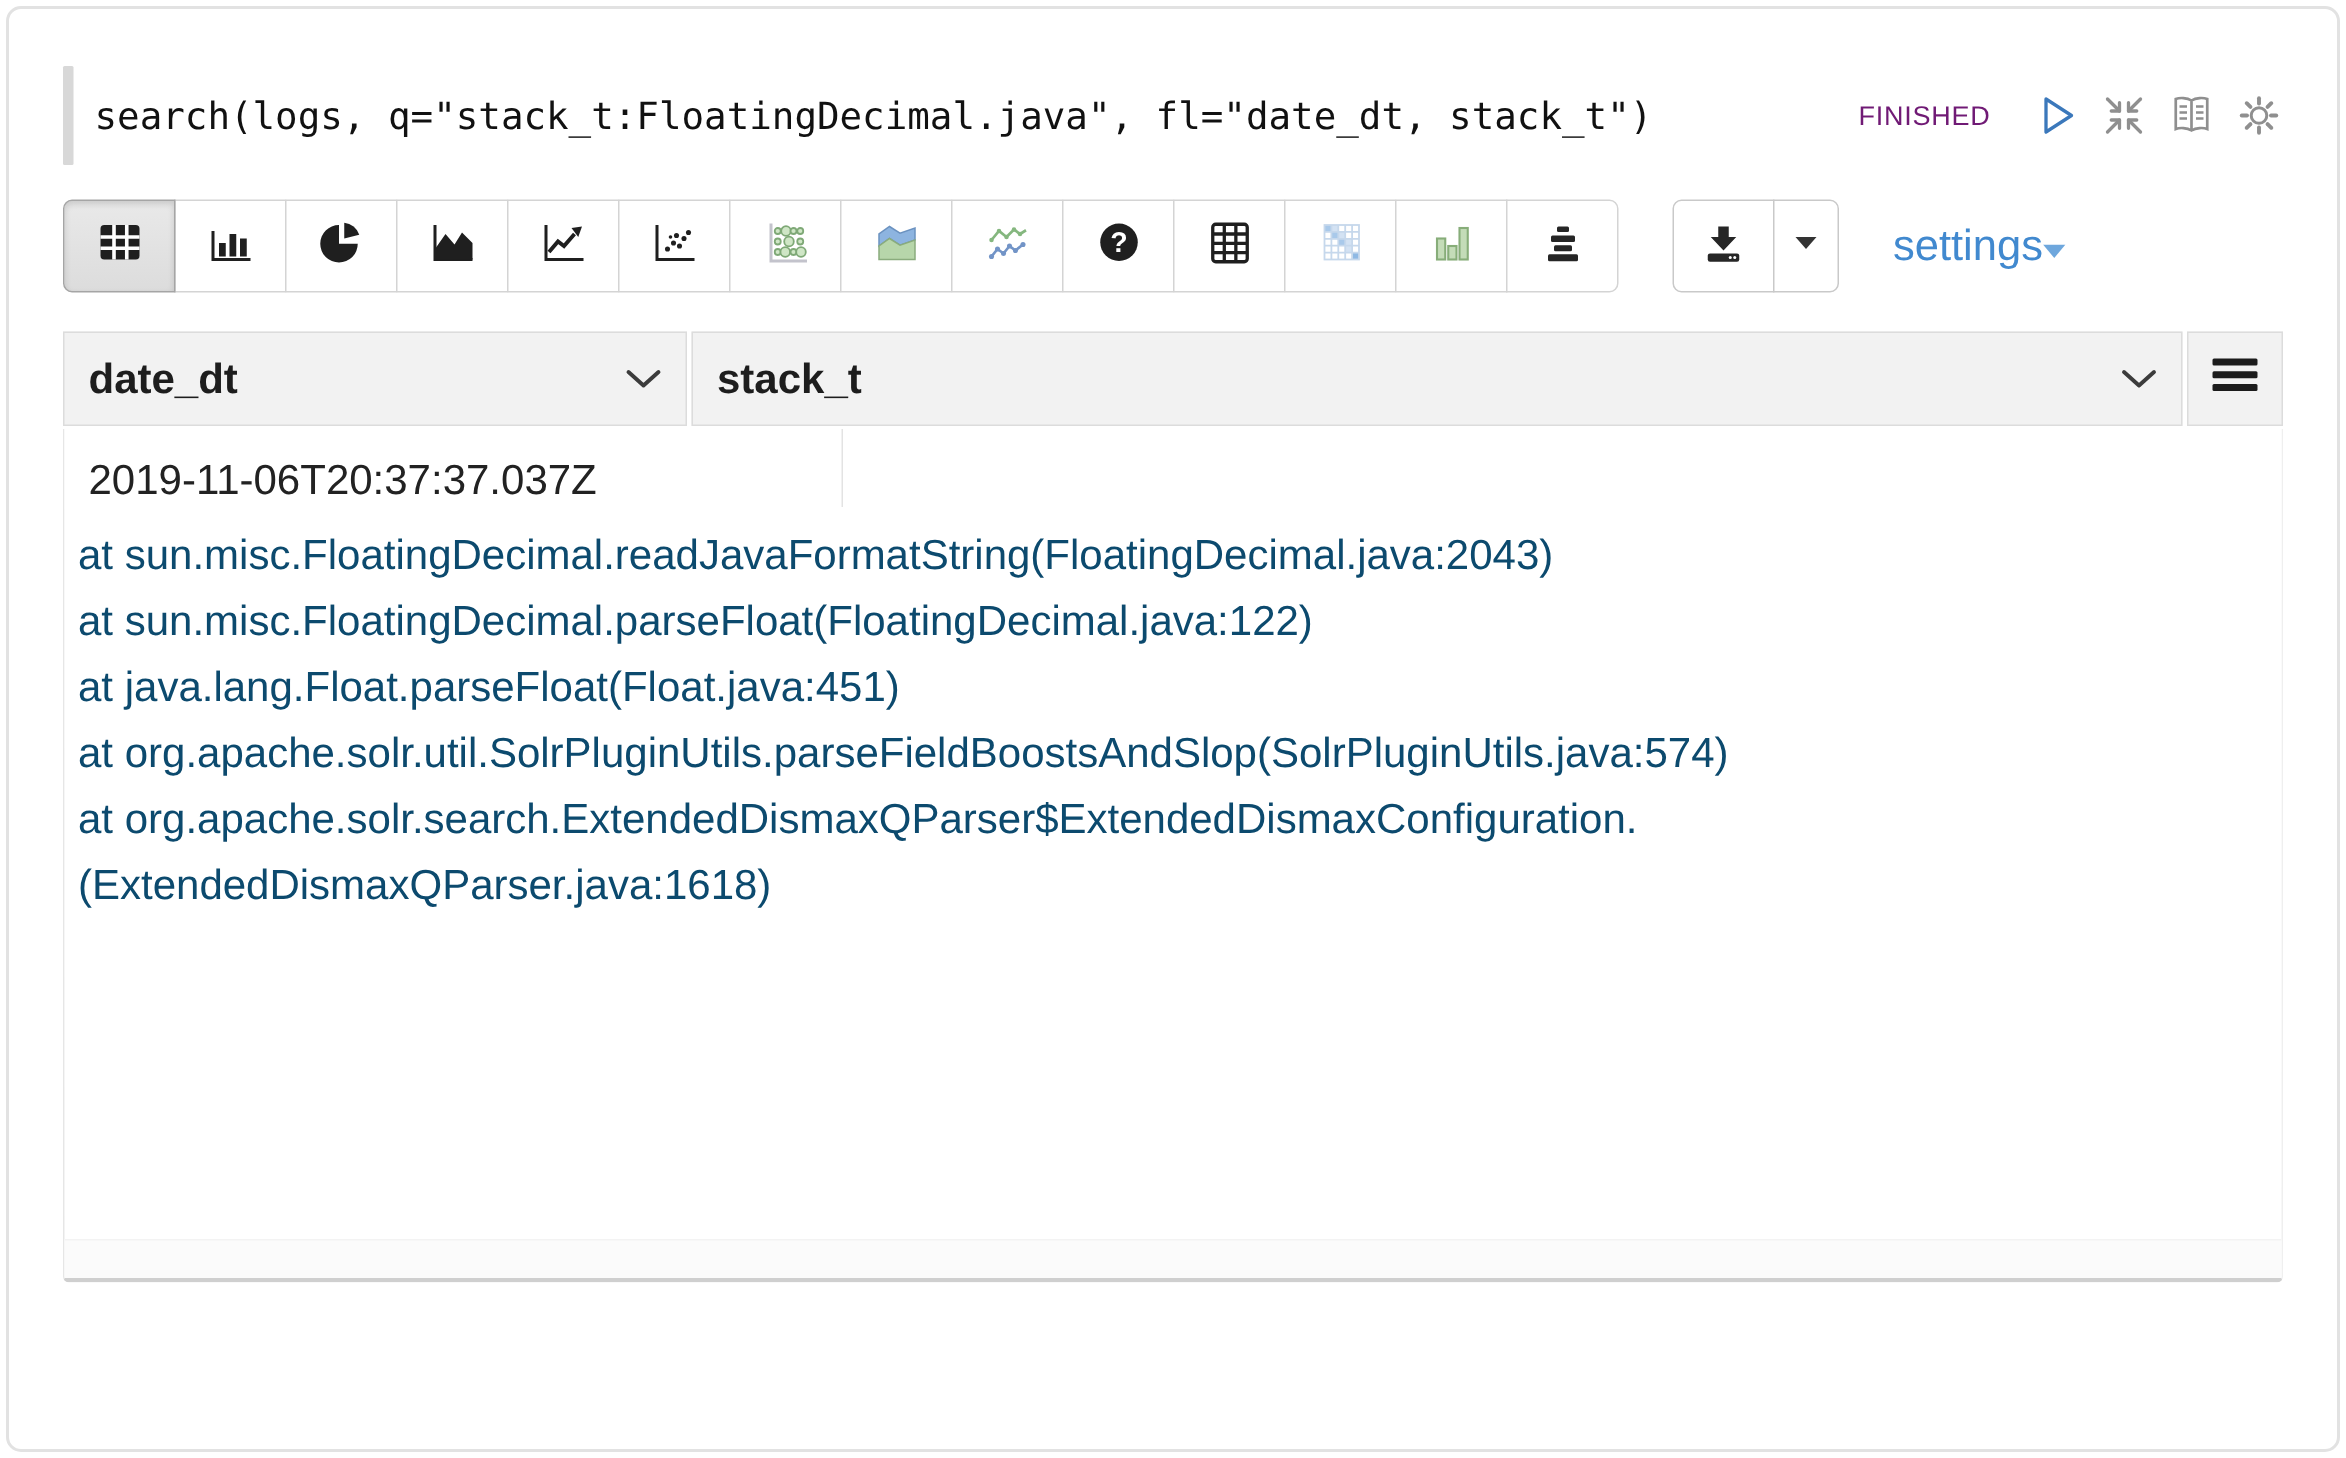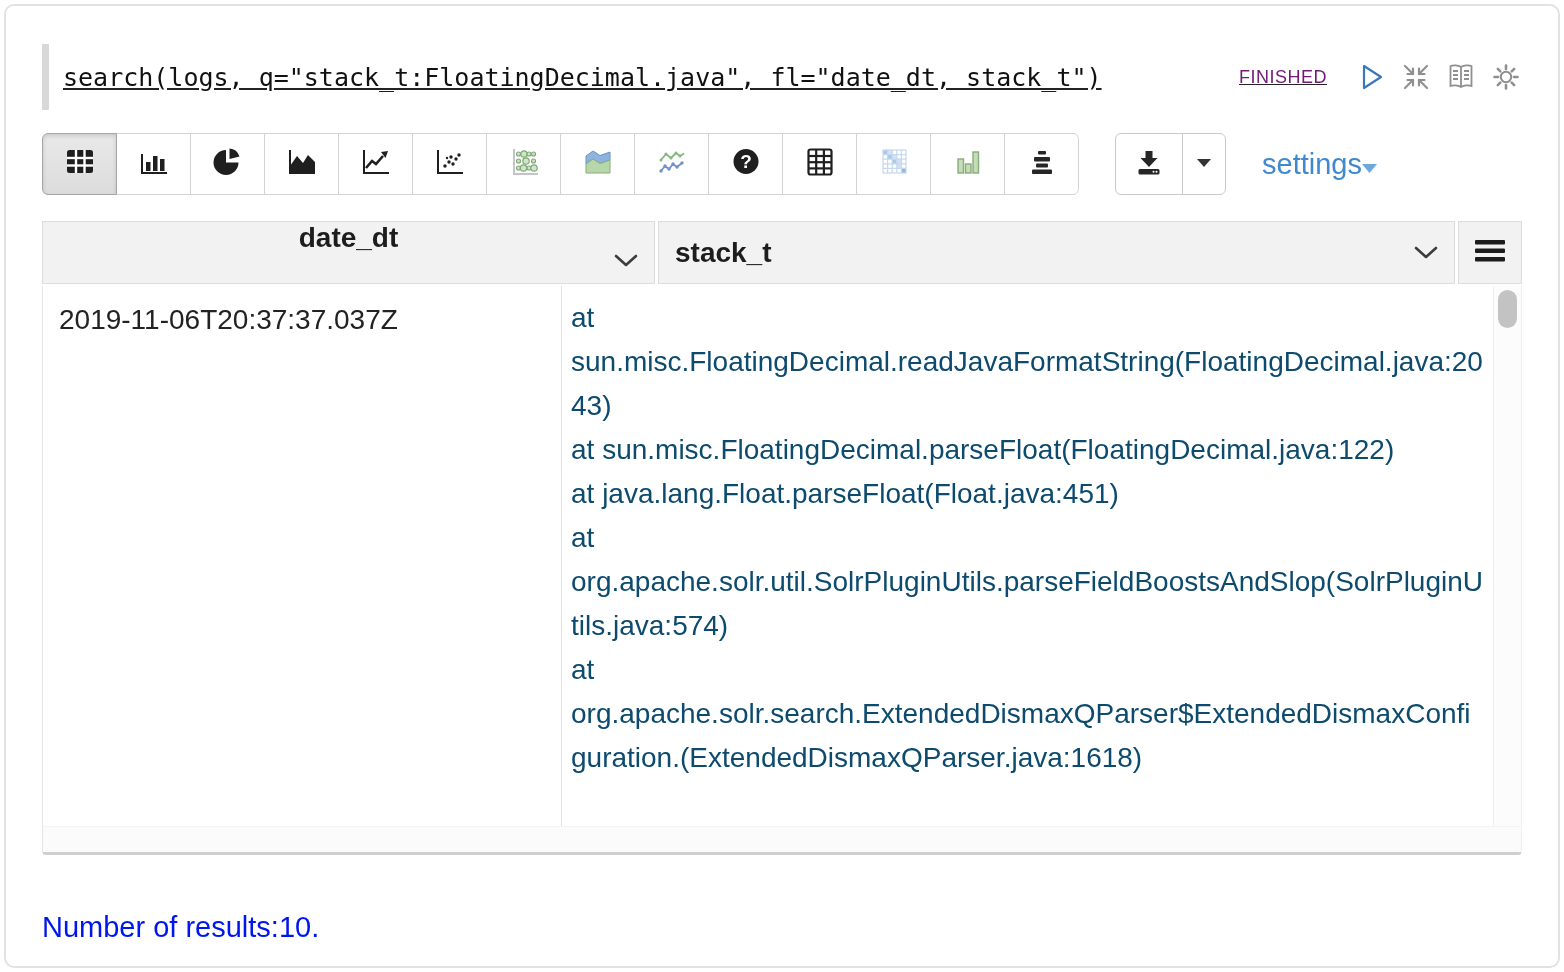--- a/index.html
+++ b/index.html
@@ -1,21 +1,21 @@
 <!DOCTYPE html>
 <html><head>
 <meta charset="utf-8">
 <style>
   html,body{margin:0;padding:0;background:#fff;}
   body{width:1564px;height:972px;overflow:hidden;font-family:"Liberation Sans",sans-serif;color:#222;}
   .card{position:absolute;inset:4px;border:2px solid #e2e2e2;border-radius:10px;background:#fff;
         box-sizing:border-box;padding:38px 36px 0 36px;}
 
   
-  .code-row{display:flex;align-items:center;height:66px;text-decoration:underline;}
+  .code-row{display:flex;align-items:center;height:66px;}
   .gutter{width:7px;height:66px;background:#d8d8d8;border-radius:1px;align-self:flex-start;}
   .code{margin-left:14px;font-family:"DejaVu Sans Mono",monospace;font-size:25px;white-space:pre;color:#111;}
   .flex-sp{flex:1;}
   .status{font-size:18px;color:#701a75;letter-spacing:.5px;margin-right:28px;}
   .pctrls{display:flex;align-items:center;gap:13px;}
   .pctrls .icn{display:flex;align-items:center;justify-content:center;width:32px;height:32px;cursor:pointer;}
 
   
   .toolbar{display:flex;align-items:center;margin-top:23px;}
   .btn-group{display:flex;}
@@ -31,27 +31,27 @@
   .dl-main{width:68px;border-radius:6px 0 0 6px;}
   .dl-caret{width:44px;margin-left:-1px;border-radius:0 6px 6px 0;}
   .settings{display:flex;align-items:center;gap:0;margin-left:36px;color:#4189cf;font-size:29px;cursor:pointer;}
 
   
   .grid{margin-top:26px;}
   .grid-header{display:flex;gap:3px;}
   .hcell{box-sizing:border-box;background:#f2f2f2;border:1px solid #dcdcdc;height:63px;
          display:flex;align-items:center;padding:0 16px;}
   .hcell .hlabel{font-weight:700;font-size:28px;color:#1d1d1d;}
-  .h-date{width:613px;flex-direction:column;}
+  .h-date{width:416px;}
   .h-stack{flex:1;}
   .h-menu{width:64px;justify-content:center;padding:0;cursor:pointer;}
   .hchev{margin-left:auto;cursor:pointer;display:flex;align-items:center;}
   .grid-viewport{border-left:1px solid #e6e6e6;border-right:1px solid #efefef;border-bottom:3px solid #cfcfcf;
          border-radius:0 0 4px 4px;margin-top:2px;}
-  .grid-body{display:flex;height:540px;overflow:hidden;}
+  .grid-body{display:flex;height:540px;overflow:hidden;flex-direction:column;}
   .col-date{width:519px;box-sizing:border-box;border-right:1px solid #e3e3e3;padding:16px 16px 0;font-size:28px;line-height:36px;}
   .col-stack{flex:1;box-sizing:border-box;padding:10px 8px 0 9px;font-size:28px;line-height:44px;
          white-space:pre-wrap;overflow-wrap:break-word;word-break:break-word;color:#0c4a6e;}
   .vscrollbar{width:27px;background:#fcfcfc;border-left:1px solid #f0f0f0;position:relative;}
   .vthumb{position:absolute;top:4px;left:4px;width:19px;height:38px;border-radius:10px;background:#c3c3c3;cursor:pointer;}
   .hscrollbar{height:25px;background:#fbfbfb;border-top:1px solid #f3f3f3;}
 
   .results{margin-top:56px;font-size:29px;color:#0016ee;}
 </style>
 </head>
@@ -336,15 +336,14 @@
 at org.apache.solr.util.SolrPluginUtils.parseFieldBoostsAndSlop(SolrPluginUtils.java:574)
 at org.apache.solr.search.ExtendedDismaxQParser$ExtendedDismaxConfiguration.(ExtendedDismaxQParser.java:1618)</div>
         <div class="vscrollbar">
           <div class="vthumb"></div>
         </div>
       </div>
       <div class="hscrollbar"></div>
     </div>
   </div>
 
-  <div class="results">Number of results:10.</div>
 
 </div>
 
 </body></html>

